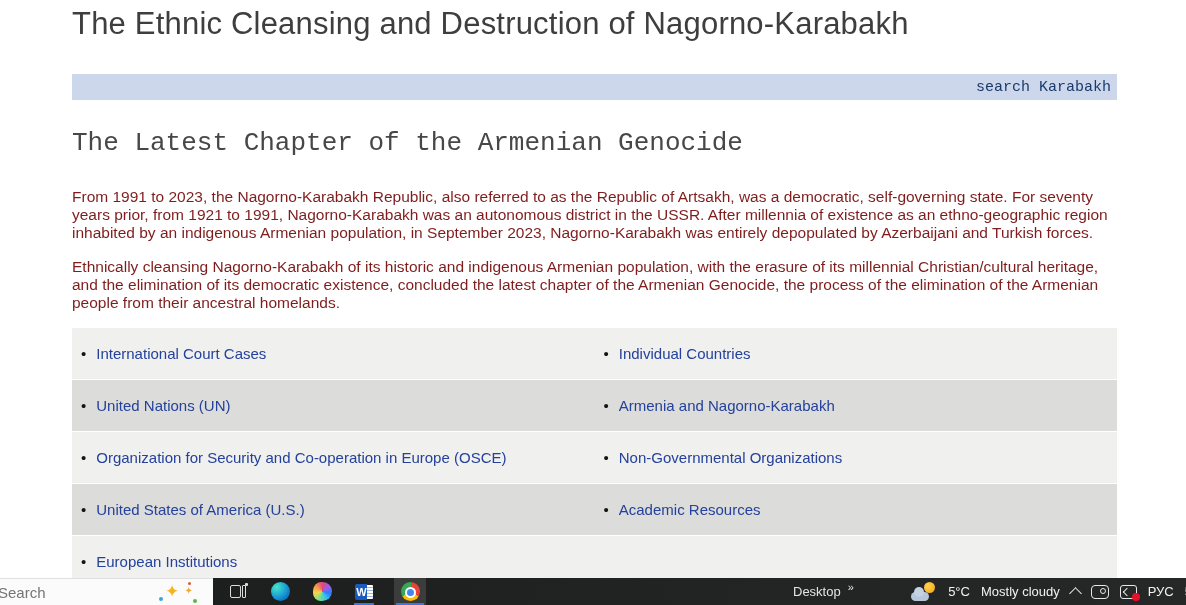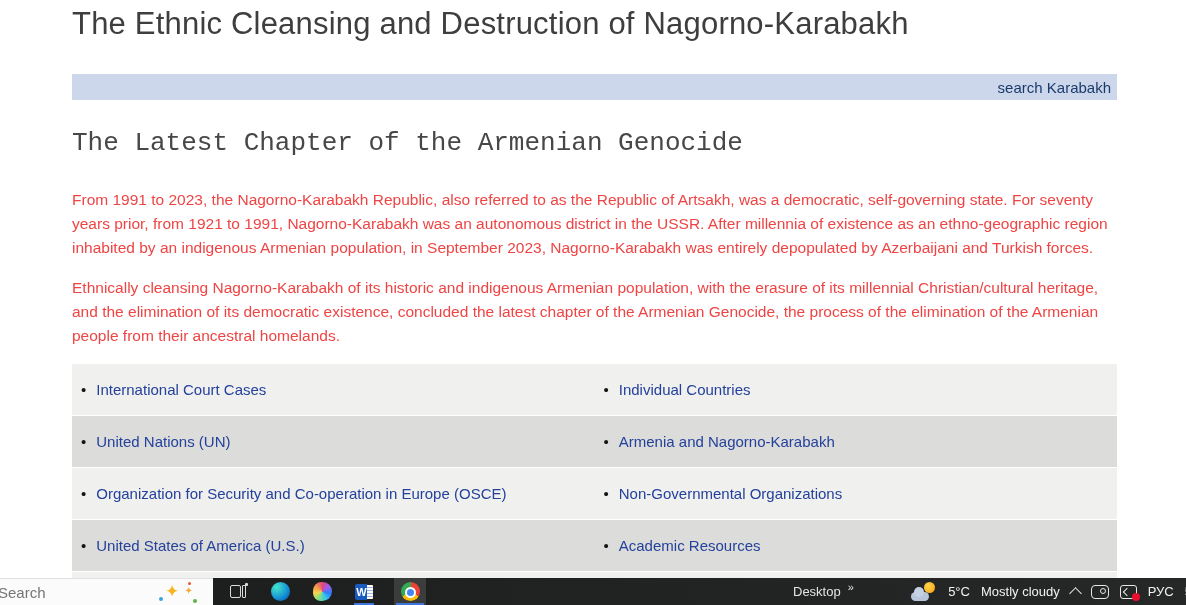--- a/index.html
+++ b/index.html
@@ -9,27 +9,27 @@
   }
   
   .content{padding:0 69px 0 72px}
   .page-title{
     font-size:31px;line-height:48px;font-weight:400;color:#3e3e3e;
     margin:0;max-width:920px;letter-spacing:.2px;
   }
   .searchbar{
     margin-top:26px;height:26px;background:#ccd7ec;
     display:flex;justify-content:flex-end;align-items:center;
-    padding-right:6px;box-sizing:border-box;
+    padding-right:6px;box-sizing:border-box;font-family:Liberation Mono, monospace;
   }
   .searchbar a{color:#1a3a6b;font-size:15px;text-decoration:none;cursor:pointer}
   .section-heading{
     font-size:26px;font-weight:400;color:#474747;margin:26px 0 0;line-height:34px;font-family:Liberation Mono, monospace;
   }
-  .para{font-size:15.5px;line-height:24px;color:#ef4444;margin:0}
+  .para{font-size:15.5px;line-height:18px;color:#7f1d1d;margin:0}
   .para.p1{margin-top:28px}
   .para.p2{margin-top:16px}
   .link-grid{margin-top:16px}
   .grid-row{display:flex;height:51px;margin-bottom:1px}
   .grid-row.odd{background:#f0f0ee}
   .grid-row.even{background:#dcdcda}
   .grid-cell{width:50%;display:flex;align-items:center;overflow:hidden;white-space:nowrap}
   .grid-cell::before{content:"•";color:#151515;margin:0 10px 0 9px;font-size:15px;flex:none}
   .grid-cell a{color:#24419c;font-size:15px;text-decoration:none;cursor:pointer}
 

